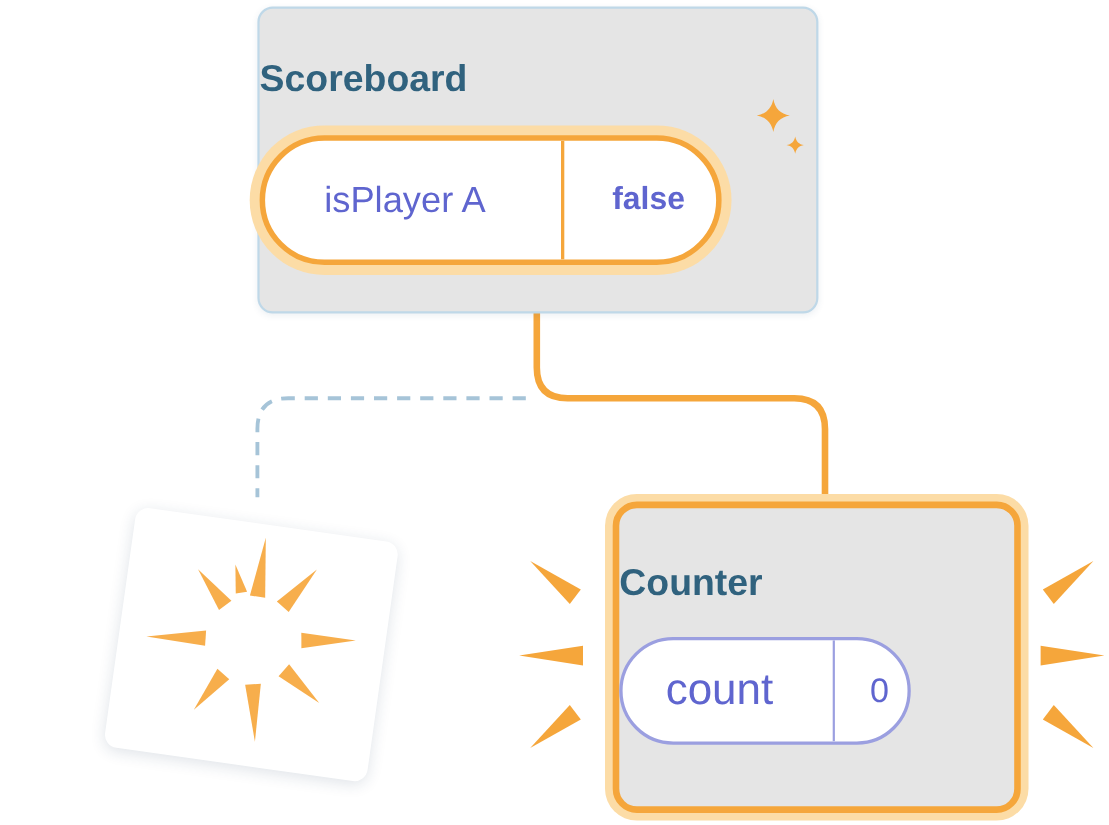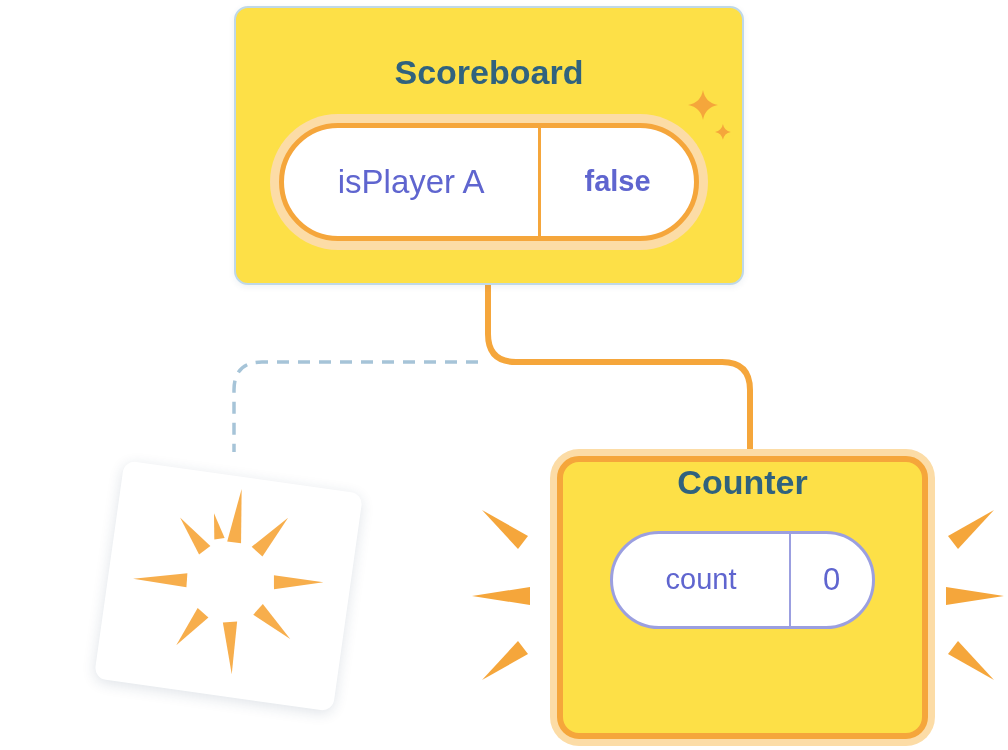--- a/index.html
+++ b/index.html
@@ -29,74 +29,76 @@
   }
   .connectors .dashed {
     fill: none;
     stroke: var(--dash-blue, #A6C4D8);
     stroke-width: 3.5;
     stroke-dasharray: 12 9;
   }
   .card {
     position: absolute;
     box-sizing: border-box;
-    background: #fde047;
+    background: #e5e5e5;
     display: flex;
     flex-direction: column;
-    align-items: center;
+    align-items: flex-start;
   }
   .card.scoreboard {
     left: 234px; top: 6px;
     width: 510px; height: 279px;
     border: 2px solid var(--card-border, #BFD8E8);
     border-radius: 14px;
     box-shadow: 0 2px 6px rgba(40, 80, 110, 0.08);
     padding-top: 44px;
   }
   .card.counter {
     left: 557px; top: 456px;
     width: 371px; height: 283px;
     border: 6px solid var(--orange, #F5A63B);
     border-radius: 22px;
     box-shadow: 0 0 0 7px var(--orange-glow, #FCDCA6);
+    padding-top: 48px;
   }
   .card-title {
     font-size: 34px;
     font-weight: 600;
     color: var(--title-blue, #30627E);
     line-height: 1.2;
   }
   .pill {
     box-sizing: border-box;
     display: flex;
     align-items: stretch;
     background: #fff;
     border-radius: 999px;
     overflow: hidden;
+    gap: 15px;
   }
   .pill-orange {
     margin-top: 30px;
     width: 420px; height: 118px;
     border: 5px solid var(--orange, #F5A63B);
     box-shadow: 0 0 0 9px var(--orange-glow, #FCDCA6);
   }
   .pill-purple {
     margin-top: 28px;
     width: 265px; height: 98px;
     border: 3px solid var(--purple-light, #9B9FE0);
   }
   .pill-key, .pill-value {
     display: flex;
     align-items: center;
     justify-content: center;
     color: var(--purple, #5F65CF);
   }
   .pill-orange .pill-key { flex: 0 0 62%; font-size: 33px; }
   .pill-orange .pill-value { flex: 1 1 auto; font-size: 29px; font-weight: 700; }
-  .pill-purple .pill-key { flex: 0 0 68%; font-size: 29px; }
+  .pill-purple .pill-key { flex: 0 0 68%; font-size: 40px; }
   .pill-purple .pill-value { flex: 1 1 auto; font-size: 31px; }
   .pill-divider { width: 3px; align-self: stretch; }
   .pill-orange .pill-divider { background: var(--orange, #F5A63B); }
   .pill-purple .pill-divider { width: 2px; background: var(--purple-light, #9B9FE0); }
   .sparkles {
     position: absolute;
     left: 688px; top: 90px;
     width: 50px; height: 58px;
     pointer-events: none;
   }

